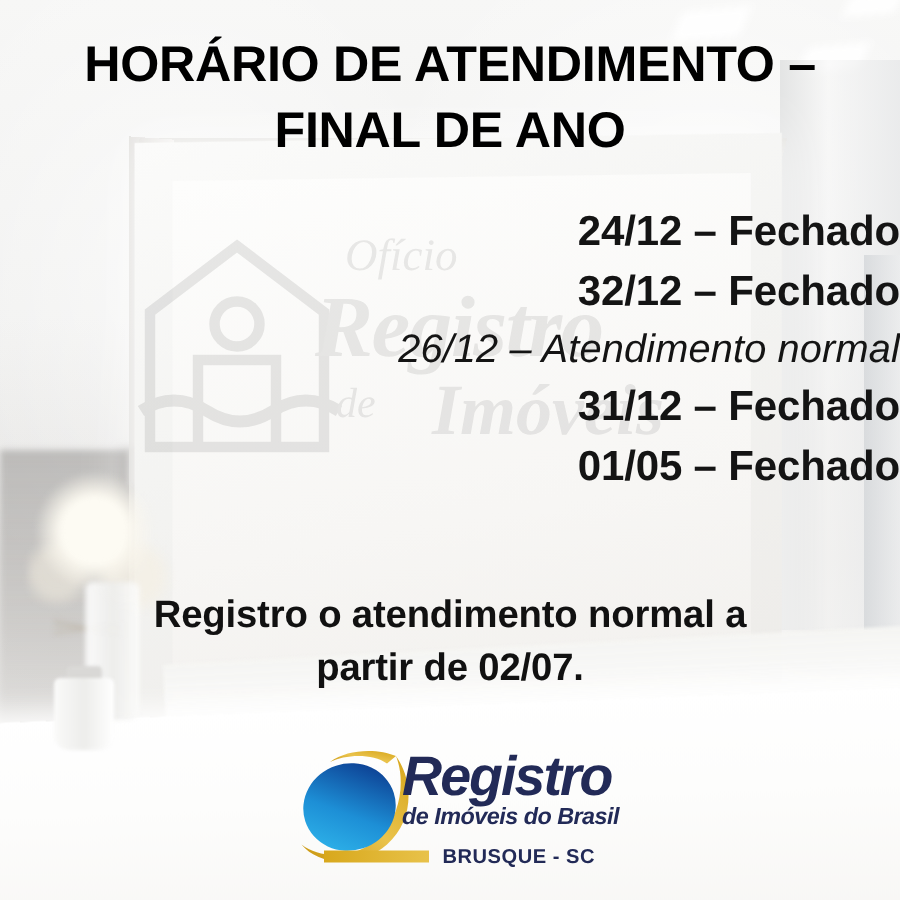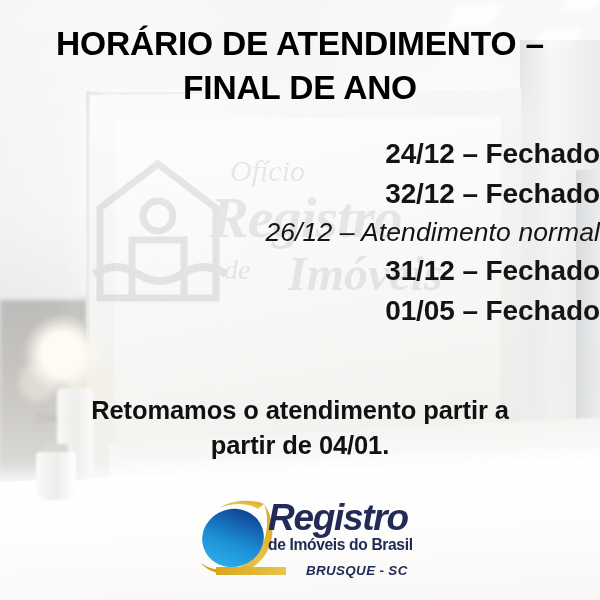--- a/index.html
+++ b/index.html
@@ -231,28 +231,29 @@
     font-weight:bold;
     font-style:italic;
     color:#222a57;
     letter-spacing:-1.3px;
     line-height:1;
   }
   .logo-sub {
     margin-top:1px;
     font-size:15.6px;
     font-weight:bold;
+    font-style:italic;
     color:#222a57;
     letter-spacing:-.35px;
     line-height:1;
   }
   .logo-city-row {
     position:absolute; left:20px; top:66px;
     width:216px;
-    display:flex; align-items:center; gap:20px;font-style:italic;
+    display:flex; align-items:center; gap:9px;
   }
   .logo-bar {
     width:70px; height:8px;
     background:linear-gradient(90deg,#d8a81c,#e8c24a);
   }
   .logo-city {
     font-size:13.4px;
     font-weight:bold;
     color:#222a57;
     letter-spacing:.35px;
@@ -314,22 +315,22 @@
 
     <div class="dates">
       <div class="date-line">24/12 – Fechado</div>
       <div class="date-line">32/12 – Fechado</div>
       <div class="date-line italic">26/12 – Atendimento normal</div>
       <div class="date-line">31/12 – Fechado</div>
       <div class="date-line">01/05 – Fechado</div>
     </div>
 
     <div class="closing">
-      <div>Retomamos o atendimento partir a</div>
-      <div>partir de 04/01.</div>
+      <div>Registro o atendimento normal a</div>
+      <div>partir de 02/07.</div>
     </div>
 
     <div class="logo">
 
       <svg class="logo-mark" viewBox="0 0 84 80">
         <defs>
           <linearGradient id="blueGrad" x1="10%" y1="95%" x2="85%" y2="8%">
             <stop offset="0%" stop-color="#2fb4ea"></stop>
             <stop offset="45%" stop-color="#1d8fd6"></stop>
             <stop offset="100%" stop-color="#0d3f92"></stop>

